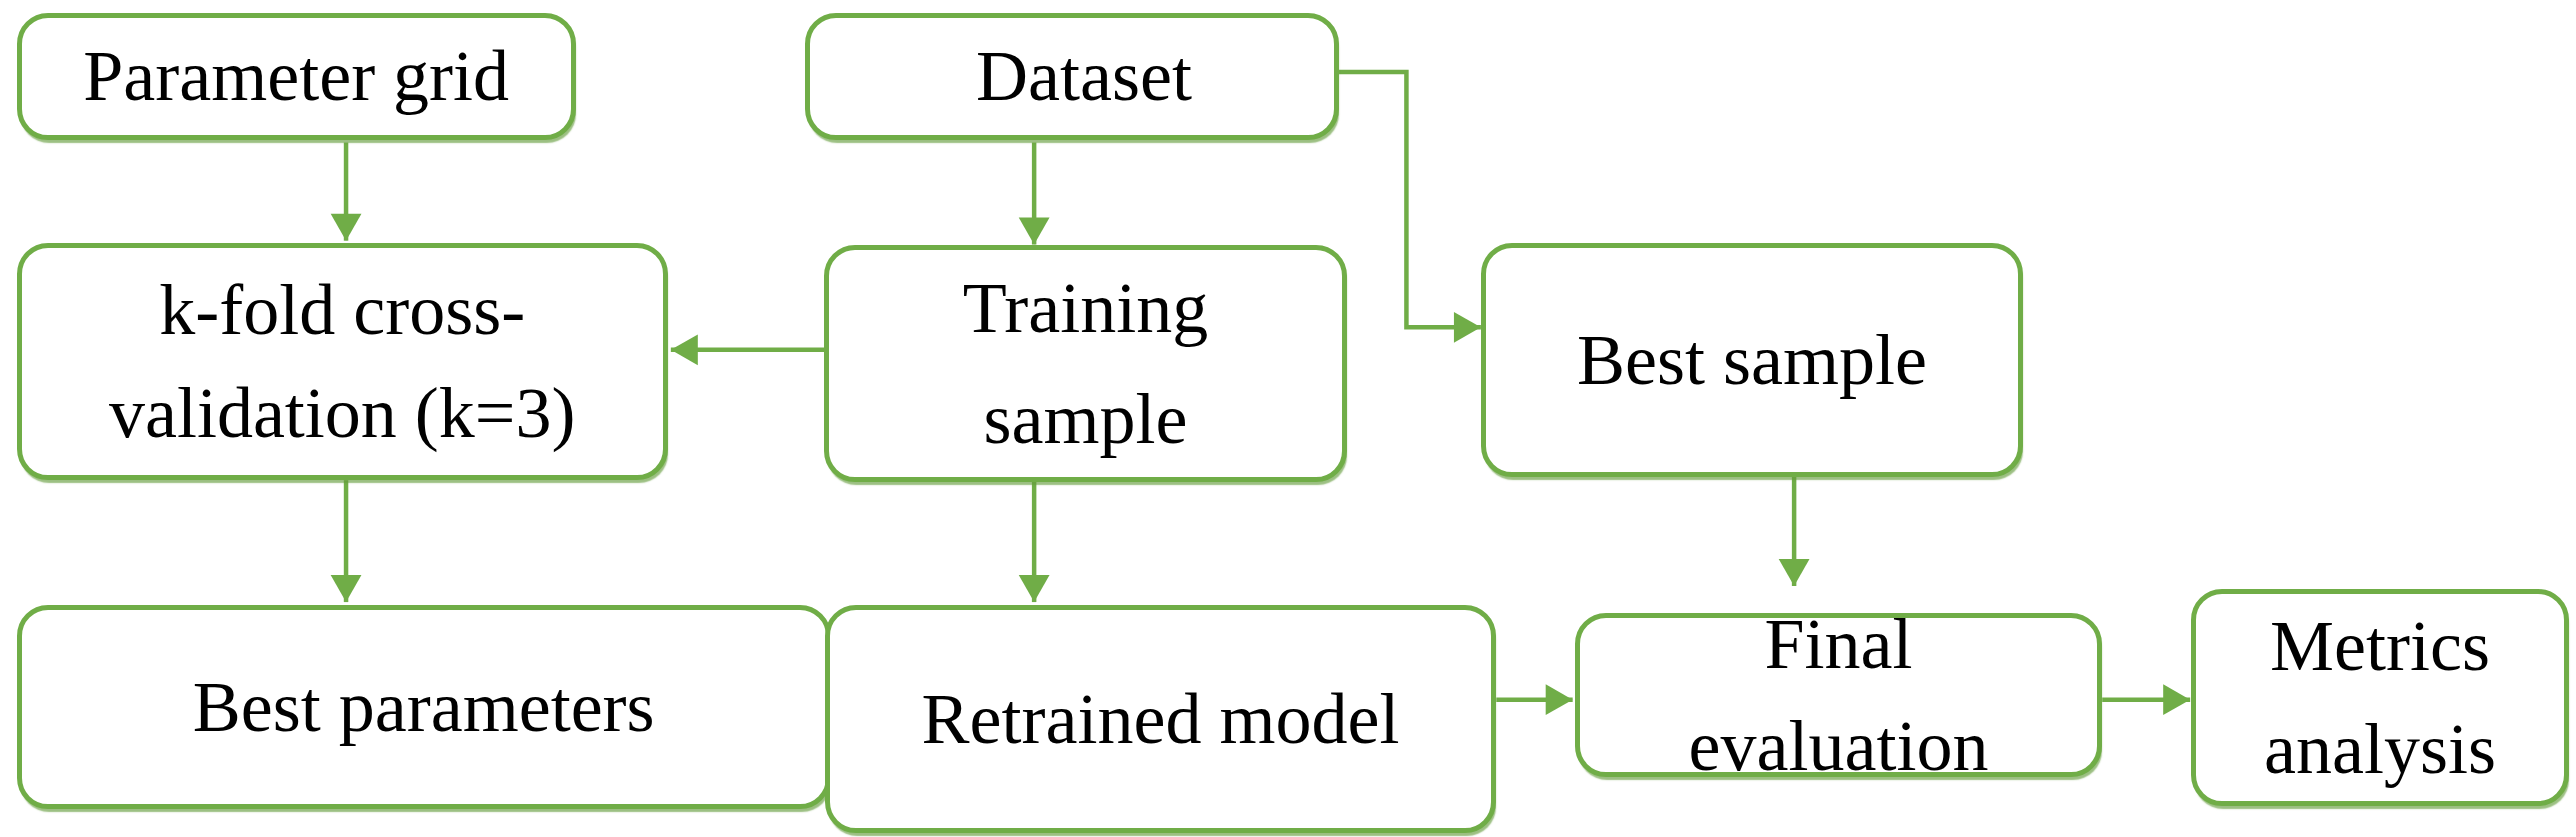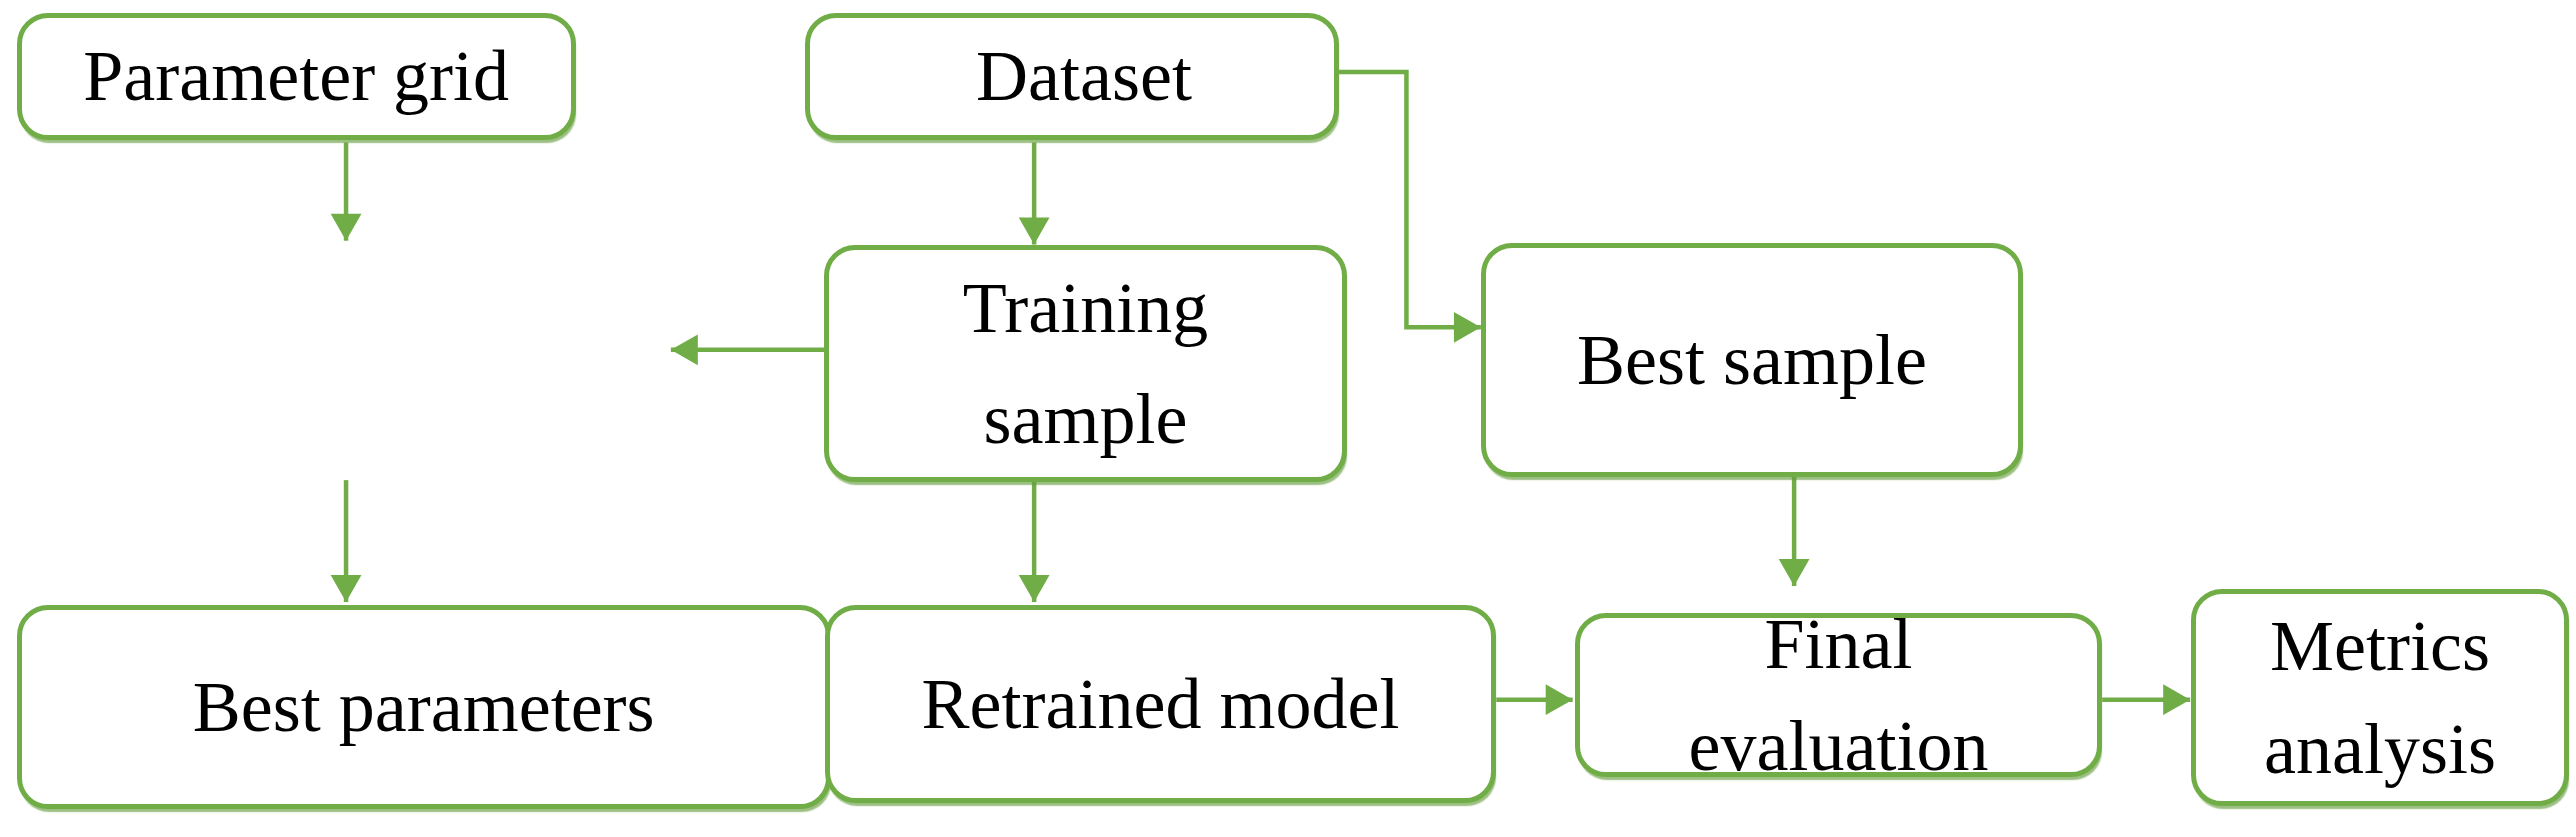--- a/index.html
+++ b/index.html
@@ -74,35 +74,39 @@
   </svg>
 
   <div class="node" style="left:16.7px;top:13px;width:559px;height:127px;">
     <span class="line">Parameter grid</span>
   </div>
 
   <div class="node" style="left:805px;top:13px;width:534px;height:127px;padding-left:24px;">
     <span class="line">Dataset</span>
   </div>
 
+  <div class="node" style="left:16.7px;top:243px;width:651px;height:237px;">
+    <span class="line">k-fold cross-</span>
+    <span class="line">validation (k=3)</span>
+  </div>
 
   <div class="node" style="left:824px;top:245px;width:523px;height:237px;gap:8px;">
     <span class="line">Training</span>
     <span class="line">sample</span>
   </div>
 
   <div class="node" style="left:1481px;top:243px;width:542px;height:234px;">
     <span class="line">Best sample</span>
   </div>
 
   <div class="node" style="left:16.7px;top:605px;width:814px;height:204px;">
     <span class="line">Best parameters</span>
   </div>
 
-  <div class="node" style="left:825px;top:605px;width:671px;height:198px;">
+  <div class="node" style="left:825px;top:605px;width:671px;height:228px;">
     <span class="line">Retrained model</span>
   </div>
 
   <div class="node" style="left:1575px;top:613px;width:527px;height:164px;">
     <span class="line">Final</span>
     <span class="line">evaluation</span>
   </div>
 
   <div class="node" style="left:2191px;top:589px;width:378px;height:217px;">
     <span class="line">Metrics</span>

